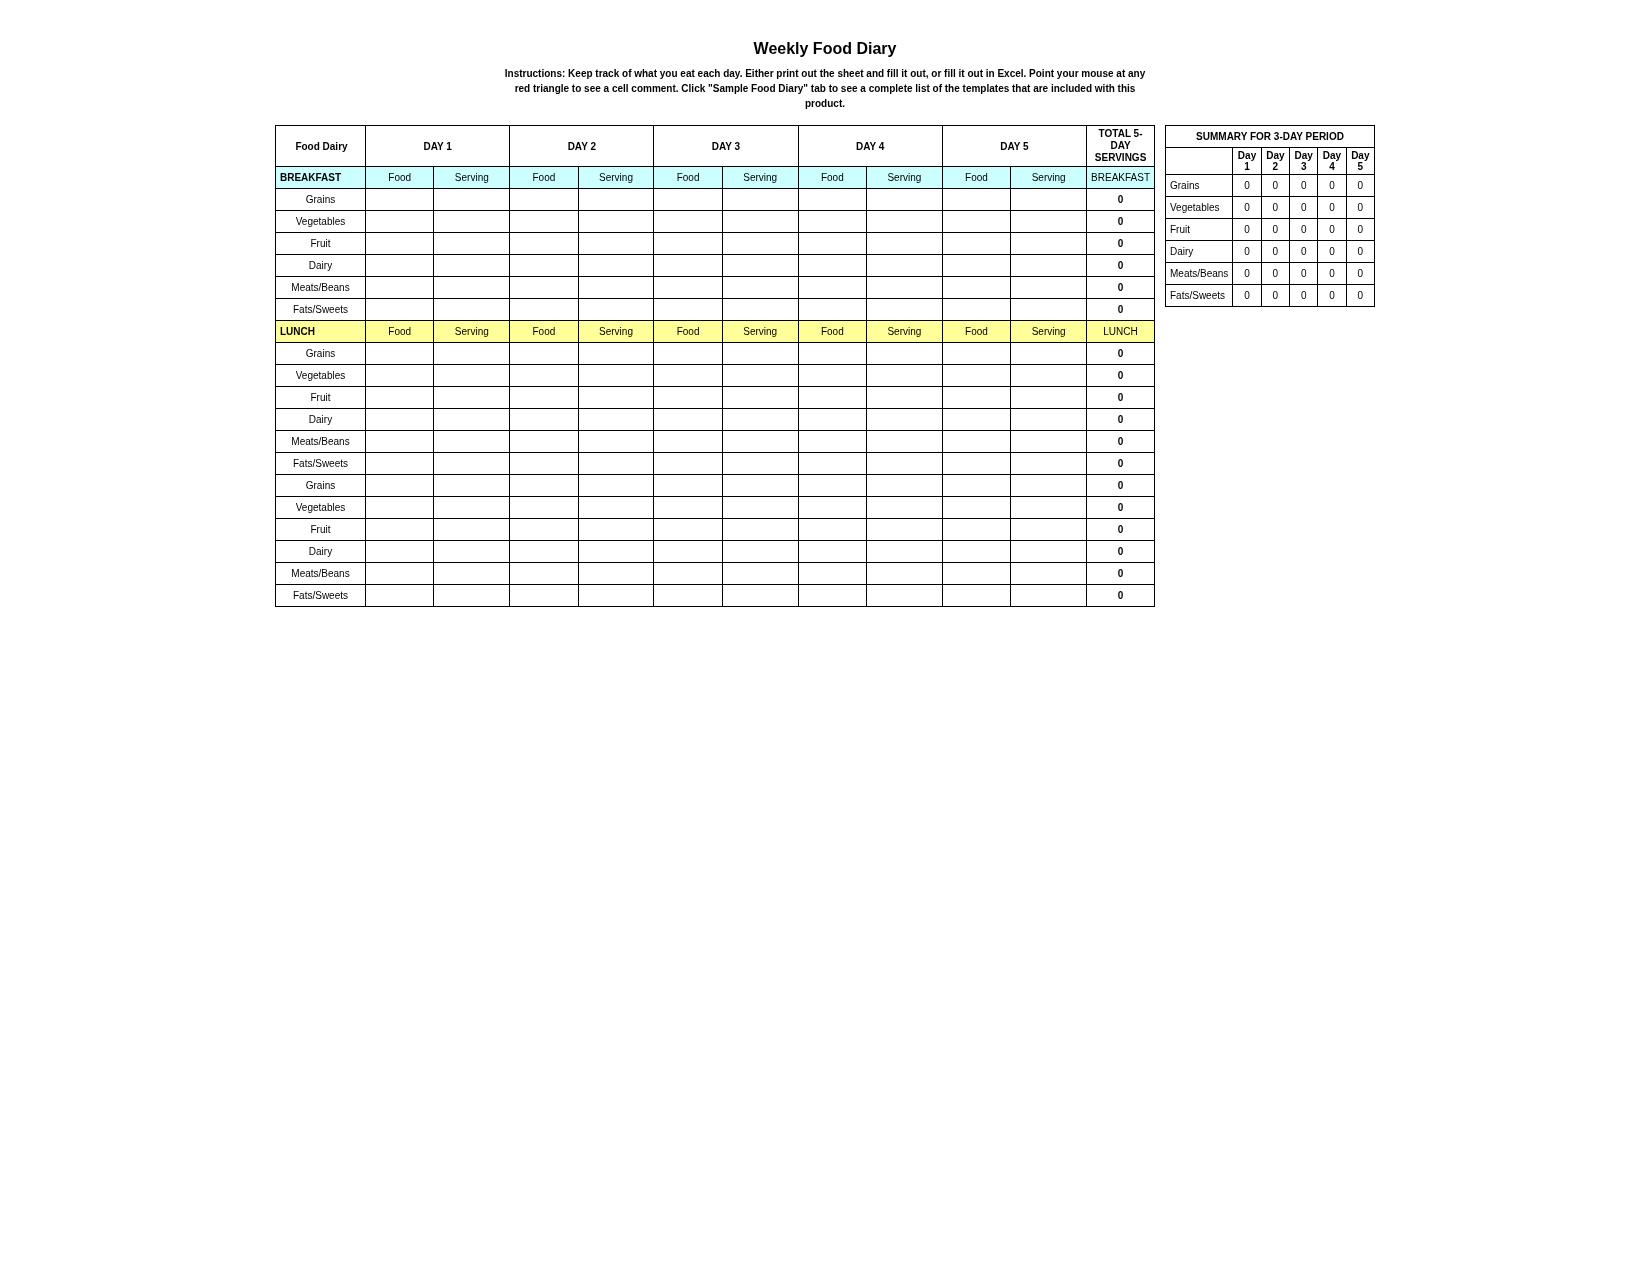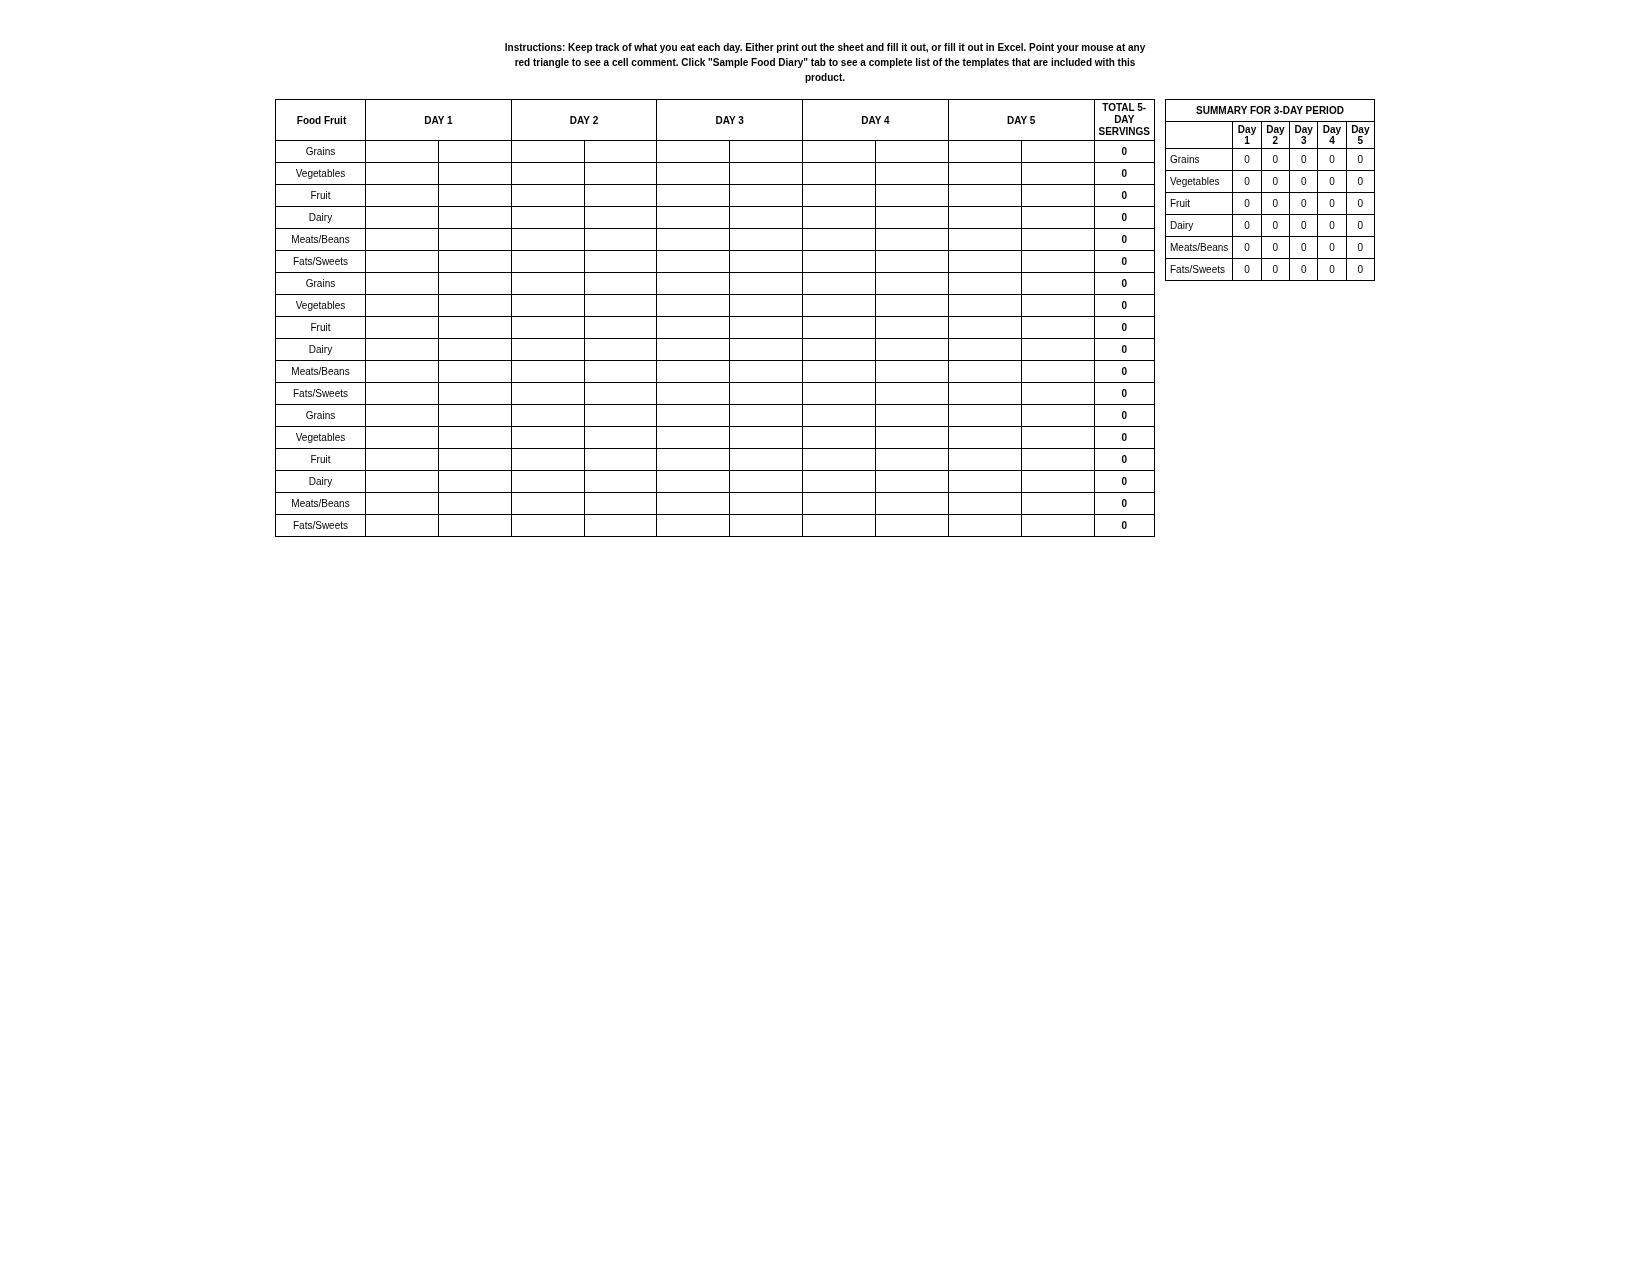--- a/index.html
+++ b/index.html
@@ -101,40 +101,55 @@
     .total-5day-header {
       font-size: 9px;
       font-weight: bold;
       line-height: 1.2;
     }
   </style>
 </head>
 <body>
 
 <div class="page-container">
+  <div class="page-title">Weekly Food Diary</div>
   <div class="instructions">
     Instructions:  Keep track of what you eat each day. Either print out the sheet and fill it out, or fill it out in Excel. Point your mouse at any<br>
     red triangle to see a cell comment.  Click "Sample Food Diary" tab to see a complete list of the templates that are included with this<br>
     product.
   </div>
 
   <div class="content-row">
 
     <div class="main-table-wrapper">
       <table class="main-table">
         <thead>
           <tr class="header-row-top">
-            <th class="food-group-col food-group-header">Food Fruit</th>
+            <th class="food-group-col food-group-header">Food Dairy</th>
             <th colspan="2" class="day-col">DAY 1</th>
             <th colspan="2" class="day-col">DAY 2</th>
             <th colspan="2" class="day-col">DAY 3</th>
             <th colspan="2" class="day-col">DAY 4</th>
             <th colspan="2" class="day-col">DAY 5</th>
             <th class="total-col total-5day-header">TOTAL 5-DAY<br>SERVINGS</th>
           </tr>
+          <tr class="header-row-sub">
+            <td style="border:1px solid #000; background:#ccffff; font-weight:bold; text-align:left; padding-left:4px;">BREAKFAST</td>
+            <td style="border:1px solid #000; background:#ccffff;">Food</td>
+            <td style="border:1px solid #000; background:#ccffff;">Serving</td>
+            <td style="border:1px solid #000; background:#ccffff;">Food</td>
+            <td style="border:1px solid #000; background:#ccffff;">Serving</td>
+            <td style="border:1px solid #000; background:#ccffff;">Food</td>
+            <td style="border:1px solid #000; background:#ccffff;">Serving</td>
+            <td style="border:1px solid #000; background:#ccffff;">Food</td>
+            <td style="border:1px solid #000; background:#ccffff;">Serving</td>
+            <td style="border:1px solid #000; background:#ccffff;">Food</td>
+            <td style="border:1px solid #000; background:#ccffff;">Serving</td>
+            <td style="border:1px solid #000; background:#ccffff;">BREAKFAST</td>
+          </tr>
         </thead>
         <tbody>
 
           <tr>
             <td class="food-group-cell">Grains</td>
             <td><input type="text" style="width: 100%; border: none; outline: none; font-size: 10px; text-align: center;"></td>
             <td><input type="text" style="width: 100%; border: none; outline: none; font-size: 10px; text-align: center;"></td>
             <td><input type="text" style="width: 100%; border: none; outline: none; font-size: 10px; text-align: center;"></td>
             <td><input type="text" style="width: 100%; border: none; outline: none; font-size: 10px; text-align: center;"></td>
             <td><input type="text" style="width: 100%; border: none; outline: none; font-size: 10px; text-align: center;"></td>
@@ -209,20 +224,34 @@
             <td><input type="text" style="width: 100%; border: none; outline: none; font-size: 10px; text-align: center;"></td>
             <td><input type="text" style="width: 100%; border: none; outline: none; font-size: 10px; text-align: center;"></td>
             <td><input type="text" style="width: 100%; border: none; outline: none; font-size: 10px; text-align: center;"></td>
             <td><input type="text" style="width: 100%; border: none; outline: none; font-size: 10px; text-align: center;"></td>
             <td><input type="text" style="width: 100%; border: none; outline: none; font-size: 10px; text-align: center;"></td>
             <td><input type="text" style="width: 100%; border: none; outline: none; font-size: 10px; text-align: center;"></td>
             <td><input type="text" style="width: 100%; border: none; outline: none; font-size: 10px; text-align: center;"></td>
             <td class="total-cell">0</td>
           </tr>
 
+          <tr class="header-row-sub">
+            <td style="border:1px solid #000; background:#ffff99; font-weight:bold; text-align:left; padding-left:4px;">LUNCH</td>
+            <td style="border:1px solid #000; background:#ffff99;">Food</td>
+            <td style="border:1px solid #000; background:#ffff99;">Serving</td>
+            <td style="border:1px solid #000; background:#ffff99;">Food</td>
+            <td style="border:1px solid #000; background:#ffff99;">Serving</td>
+            <td style="border:1px solid #000; background:#ffff99;">Food</td>
+            <td style="border:1px solid #000; background:#ffff99;">Serving</td>
+            <td style="border:1px solid #000; background:#ffff99;">Food</td>
+            <td style="border:1px solid #000; background:#ffff99;">Serving</td>
+            <td style="border:1px solid #000; background:#ffff99;">Food</td>
+            <td style="border:1px solid #000; background:#ffff99;">Serving</td>
+            <td style="border:1px solid #000; background:#ffff99;">LUNCH</td>
+          </tr>
 
           <tr>
             <td class="food-group-cell">Grains</td>
             <td><input type="text" style="width: 100%; border: none; outline: none; font-size: 10px; text-align: center;"></td>
             <td><input type="text" style="width: 100%; border: none; outline: none; font-size: 10px; text-align: center;"></td>
             <td><input type="text" style="width: 100%; border: none; outline: none; font-size: 10px; text-align: center;"></td>
             <td><input type="text" style="width: 100%; border: none; outline: none; font-size: 10px; text-align: center;"></td>
             <td><input type="text" style="width: 100%; border: none; outline: none; font-size: 10px; text-align: center;"></td>
             <td><input type="text" style="width: 100%; border: none; outline: none; font-size: 10px; text-align: center;"></td>
             <td><input type="text" style="width: 100%; border: none; outline: none; font-size: 10px; text-align: center;"></td>

